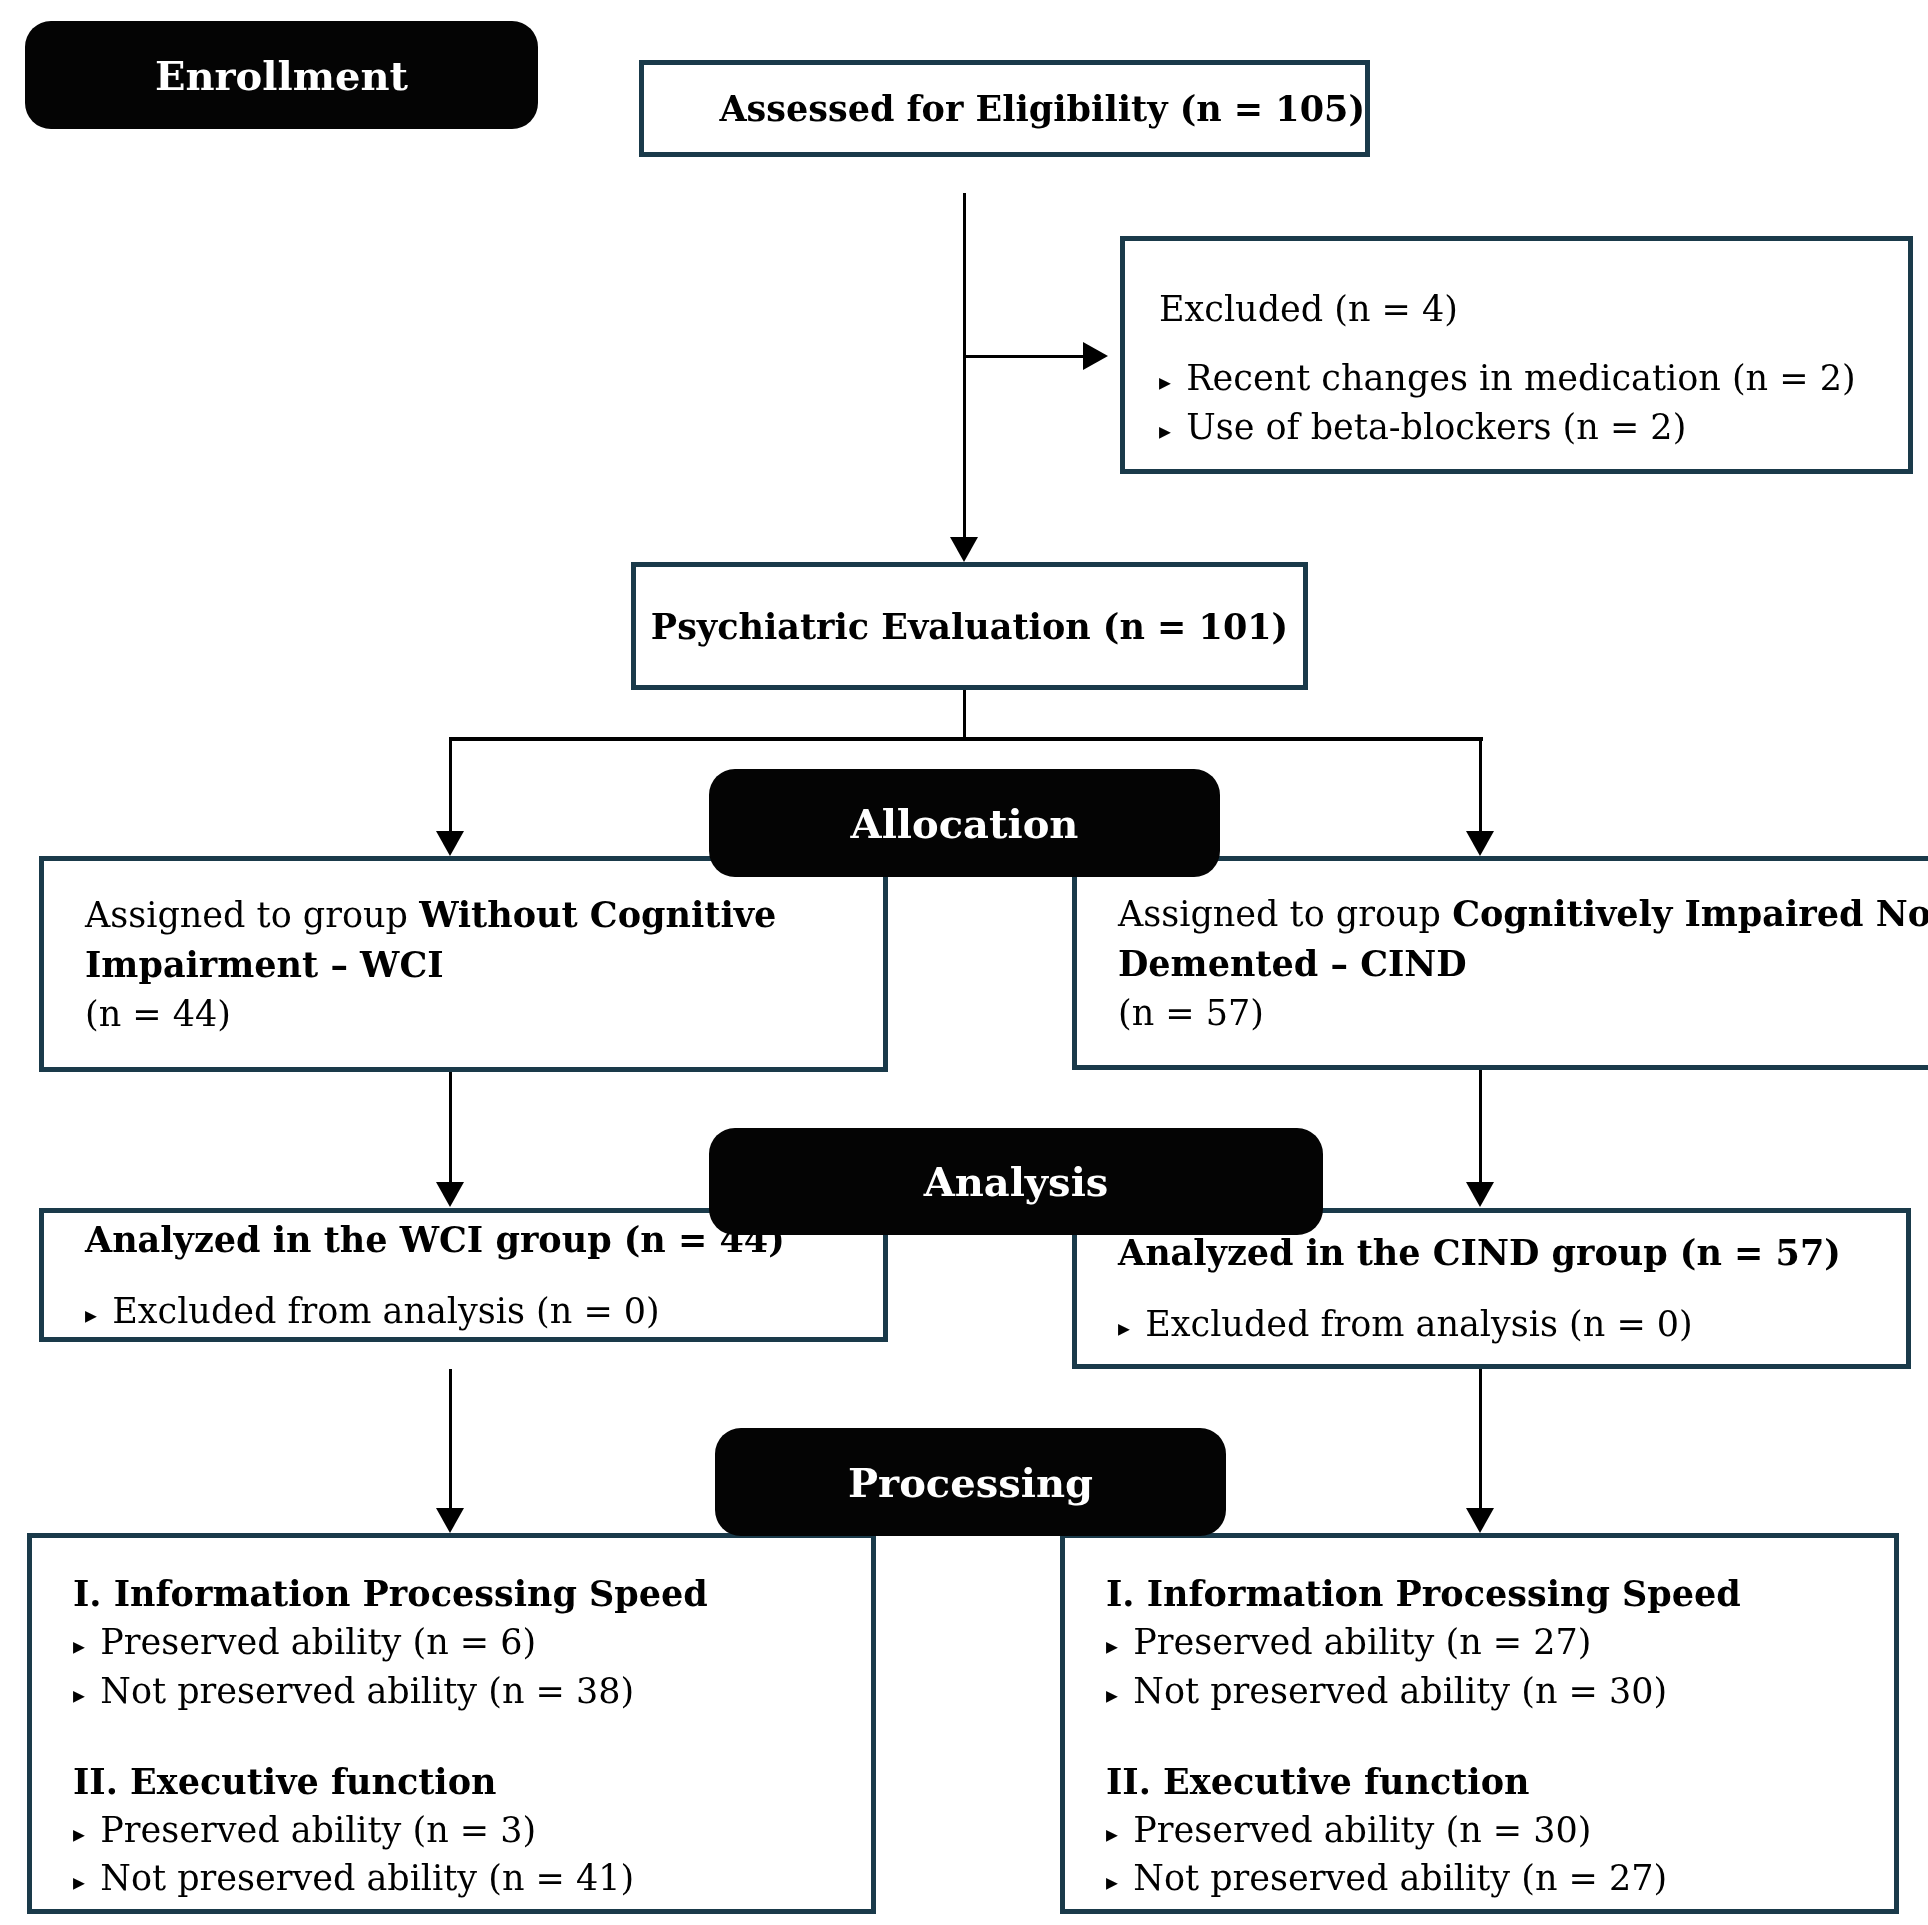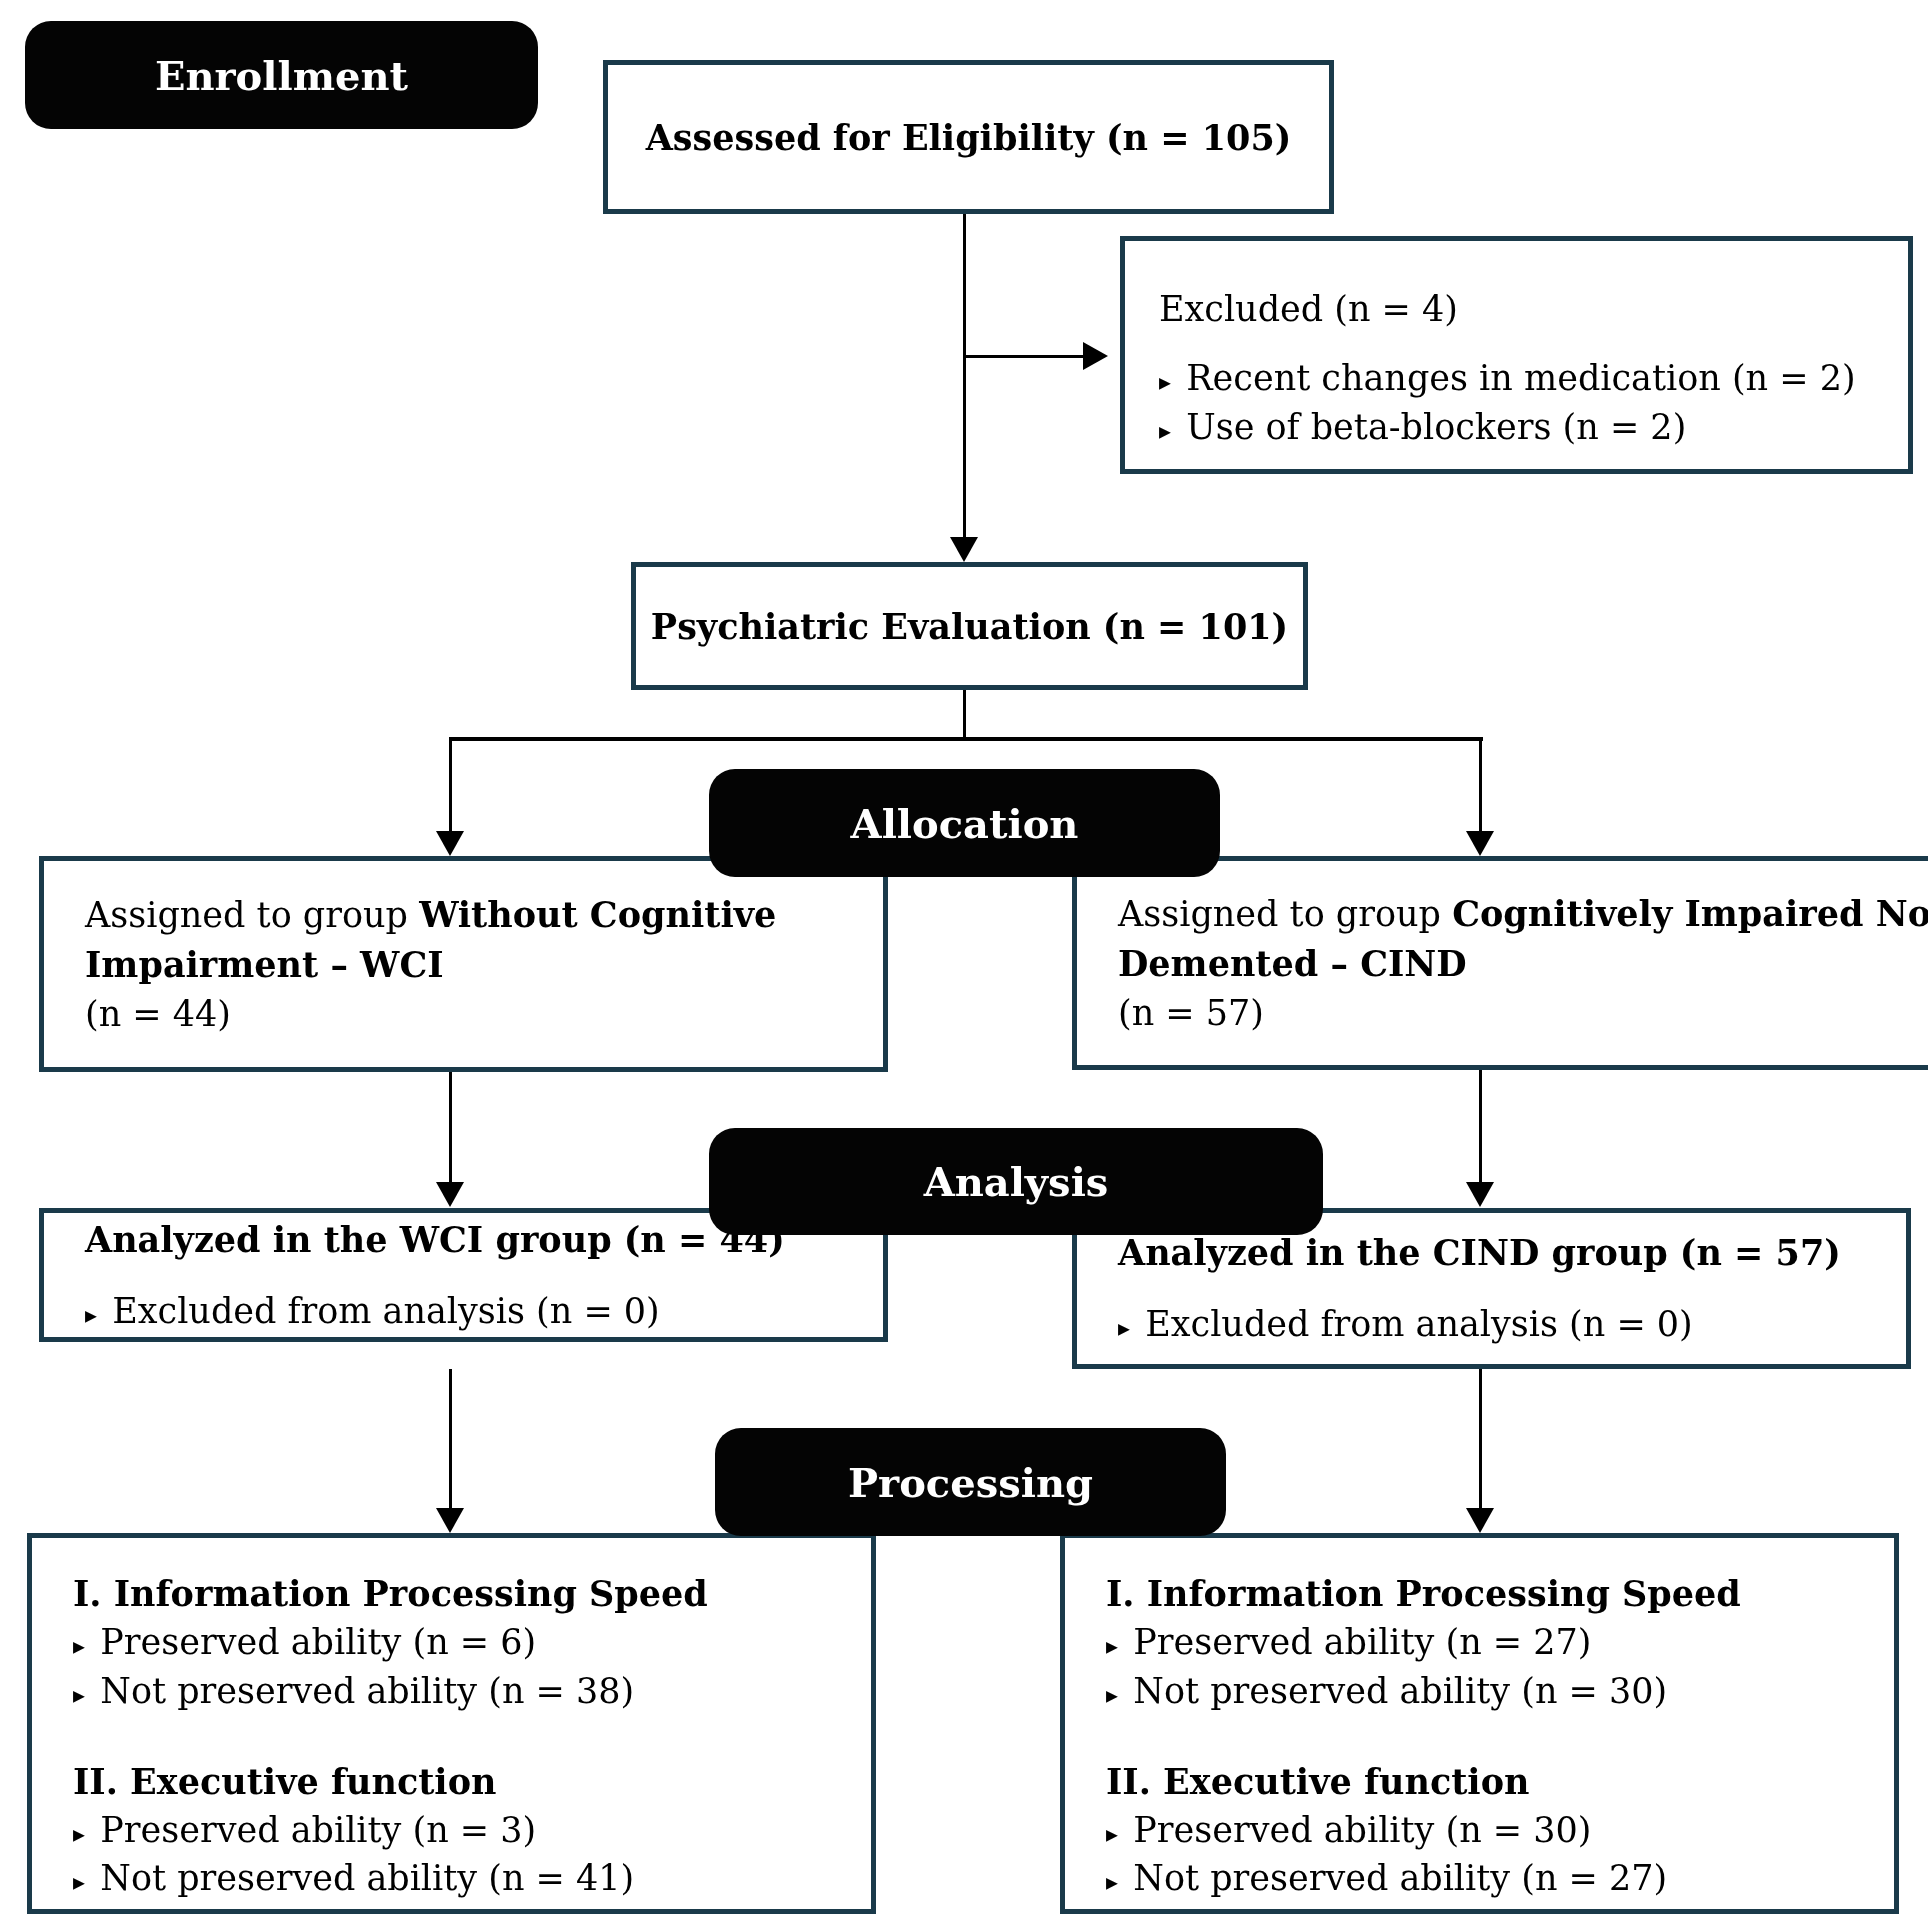--- a/index.html
+++ b/index.html
@@ -80,21 +80,21 @@
     position:absolute;
     width:0;height:0;
     border-top:14.5px solid transparent;
     border-bottom:14.5px solid transparent;
     border-left:25px solid #000000;
     z-index:1;
   }
 
   
   #badge-enrollment{left:25px;top:21.4px;width:513px;height:108px;}
-  #box-assessed{left:603px;top:60px;width:731px;height:154px;}
+  #box-assessed{left:639px;top:60px;width:731px;height:97px;justify-content:flex-end;}
   #box-excluded{left:1108px;top:236px;width:793px;height:238px;padding:27.5px 23px 0 34px;}
   #box-psychiatric{left:631px;top:562px;width:677px;height:128px;}
   #badge-allocation{left:709px;top:769px;width:511px;height:108px;}
   #box-alloc-left{left:27px;top:856px;width:849px;height:216px;padding:0 23px 0 41px;}
   #box-alloc-right{left:1060px;top:856px;width:928px;height:214px;padding:0 23px 0 41px;}
   #badge-analysis{left:709px;top:1128px;width:614px;height:107px;}
   #box-analysis-left{left:27px;top:1208px;width:849px;height:134px;padding:0 23px 0 41px;}
   #box-analysis-right{left:1060px;top:1208px;width:839px;height:161px;padding:0 23px 0 41px;}
   #badge-subanalysis{left:715px;top:1428px;width:511px;height:108px;}
   #box-sub-left{left:27px;top:1533px;width:849px;height:381px;padding:32px 23px 0 41px;}

